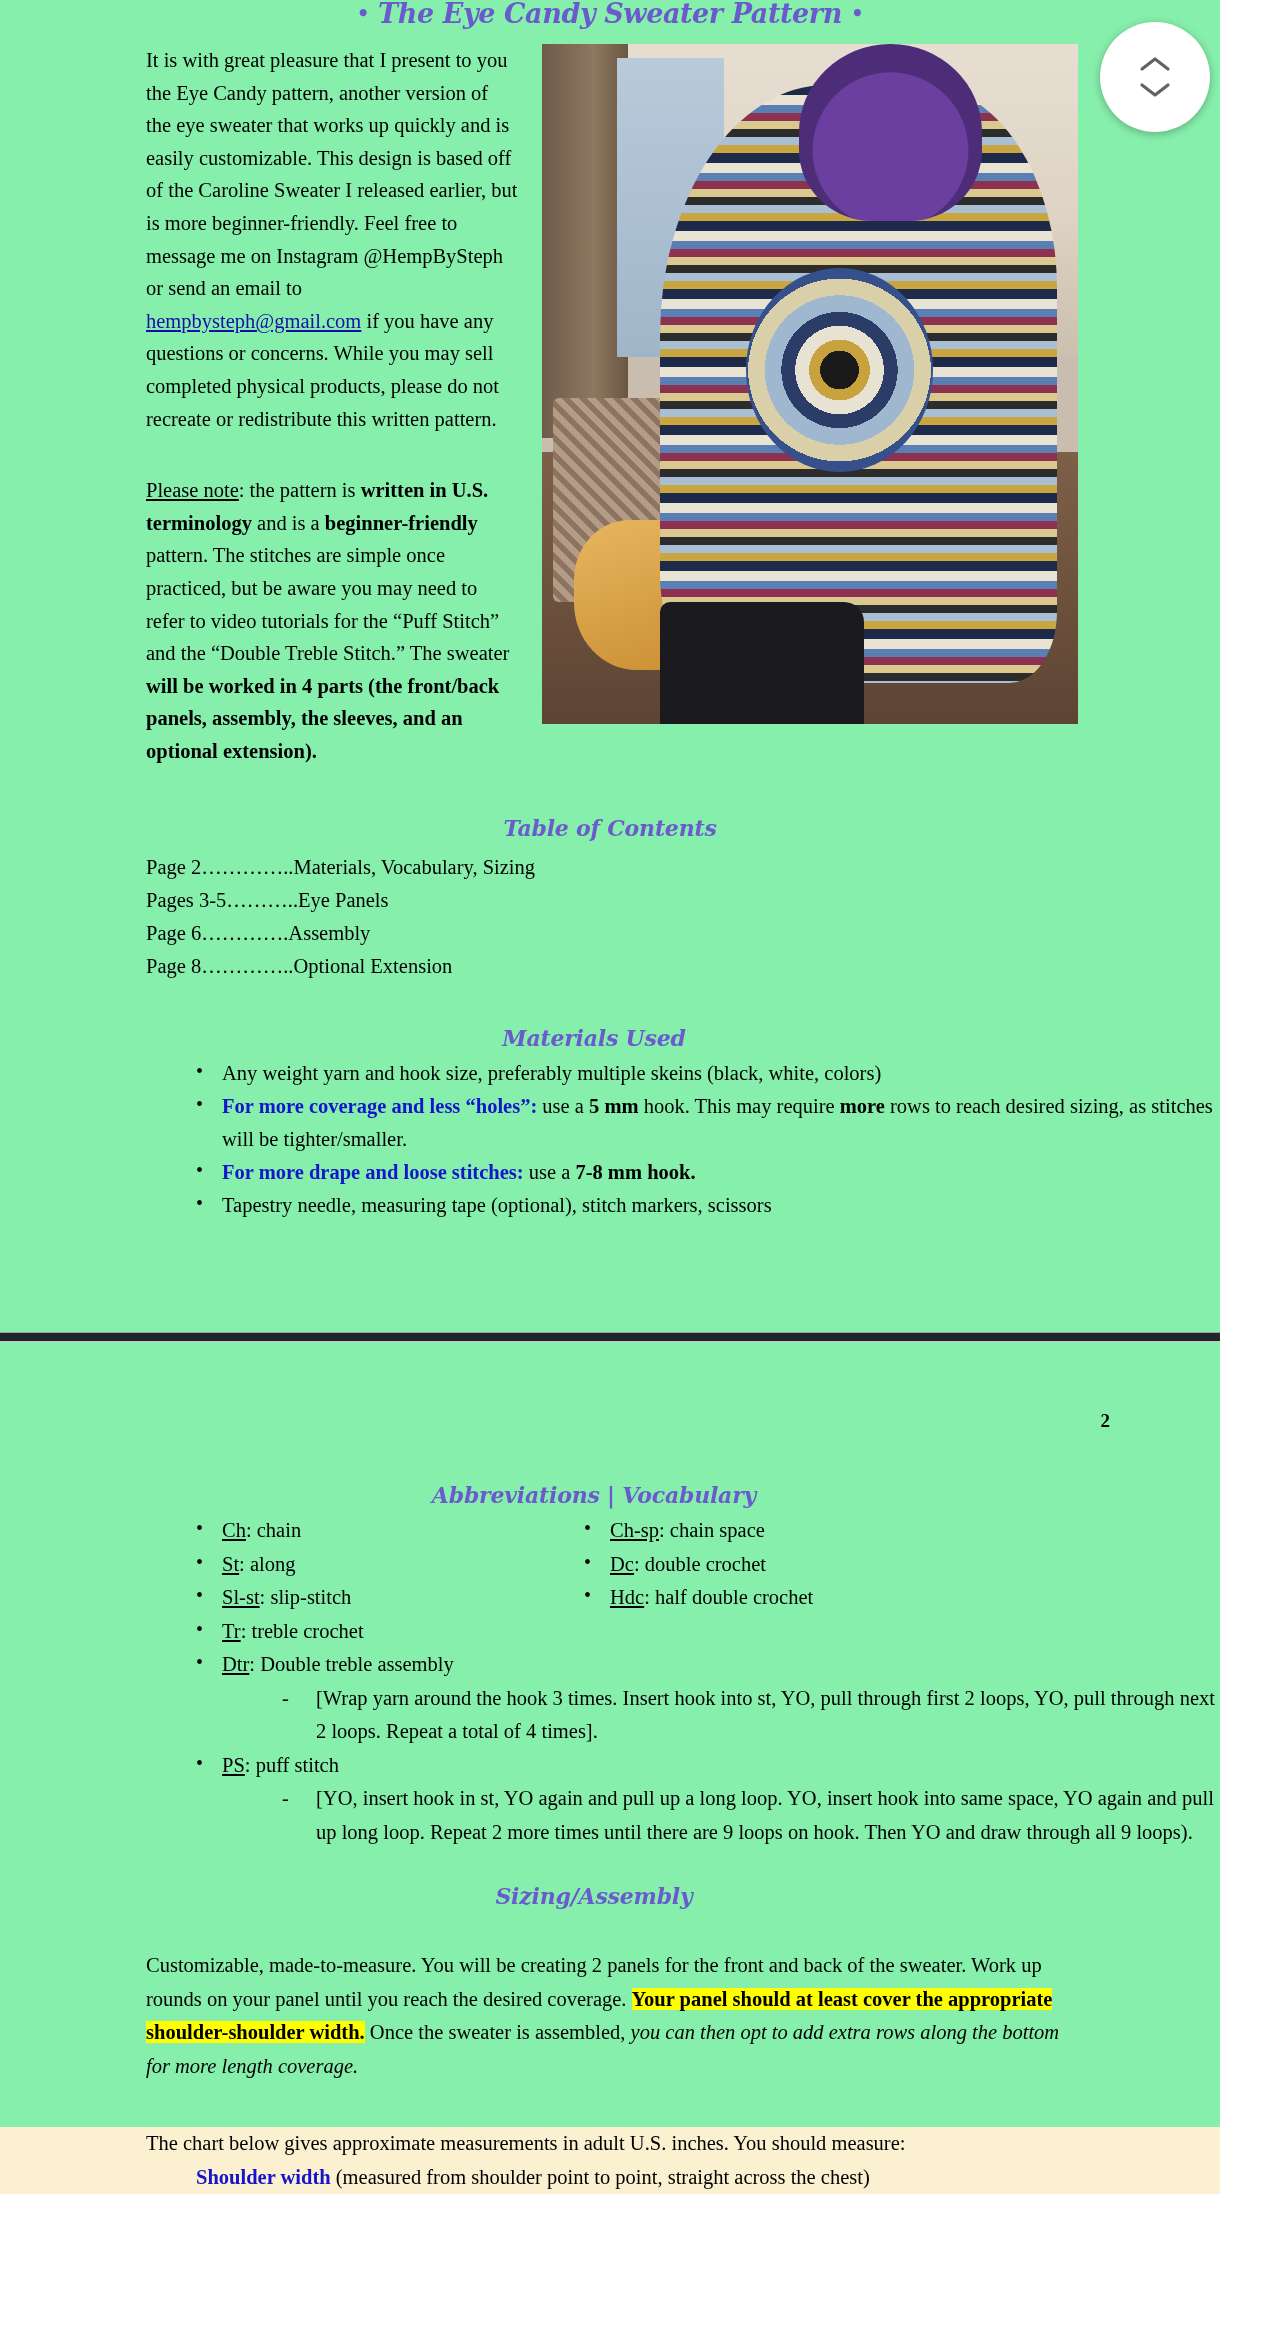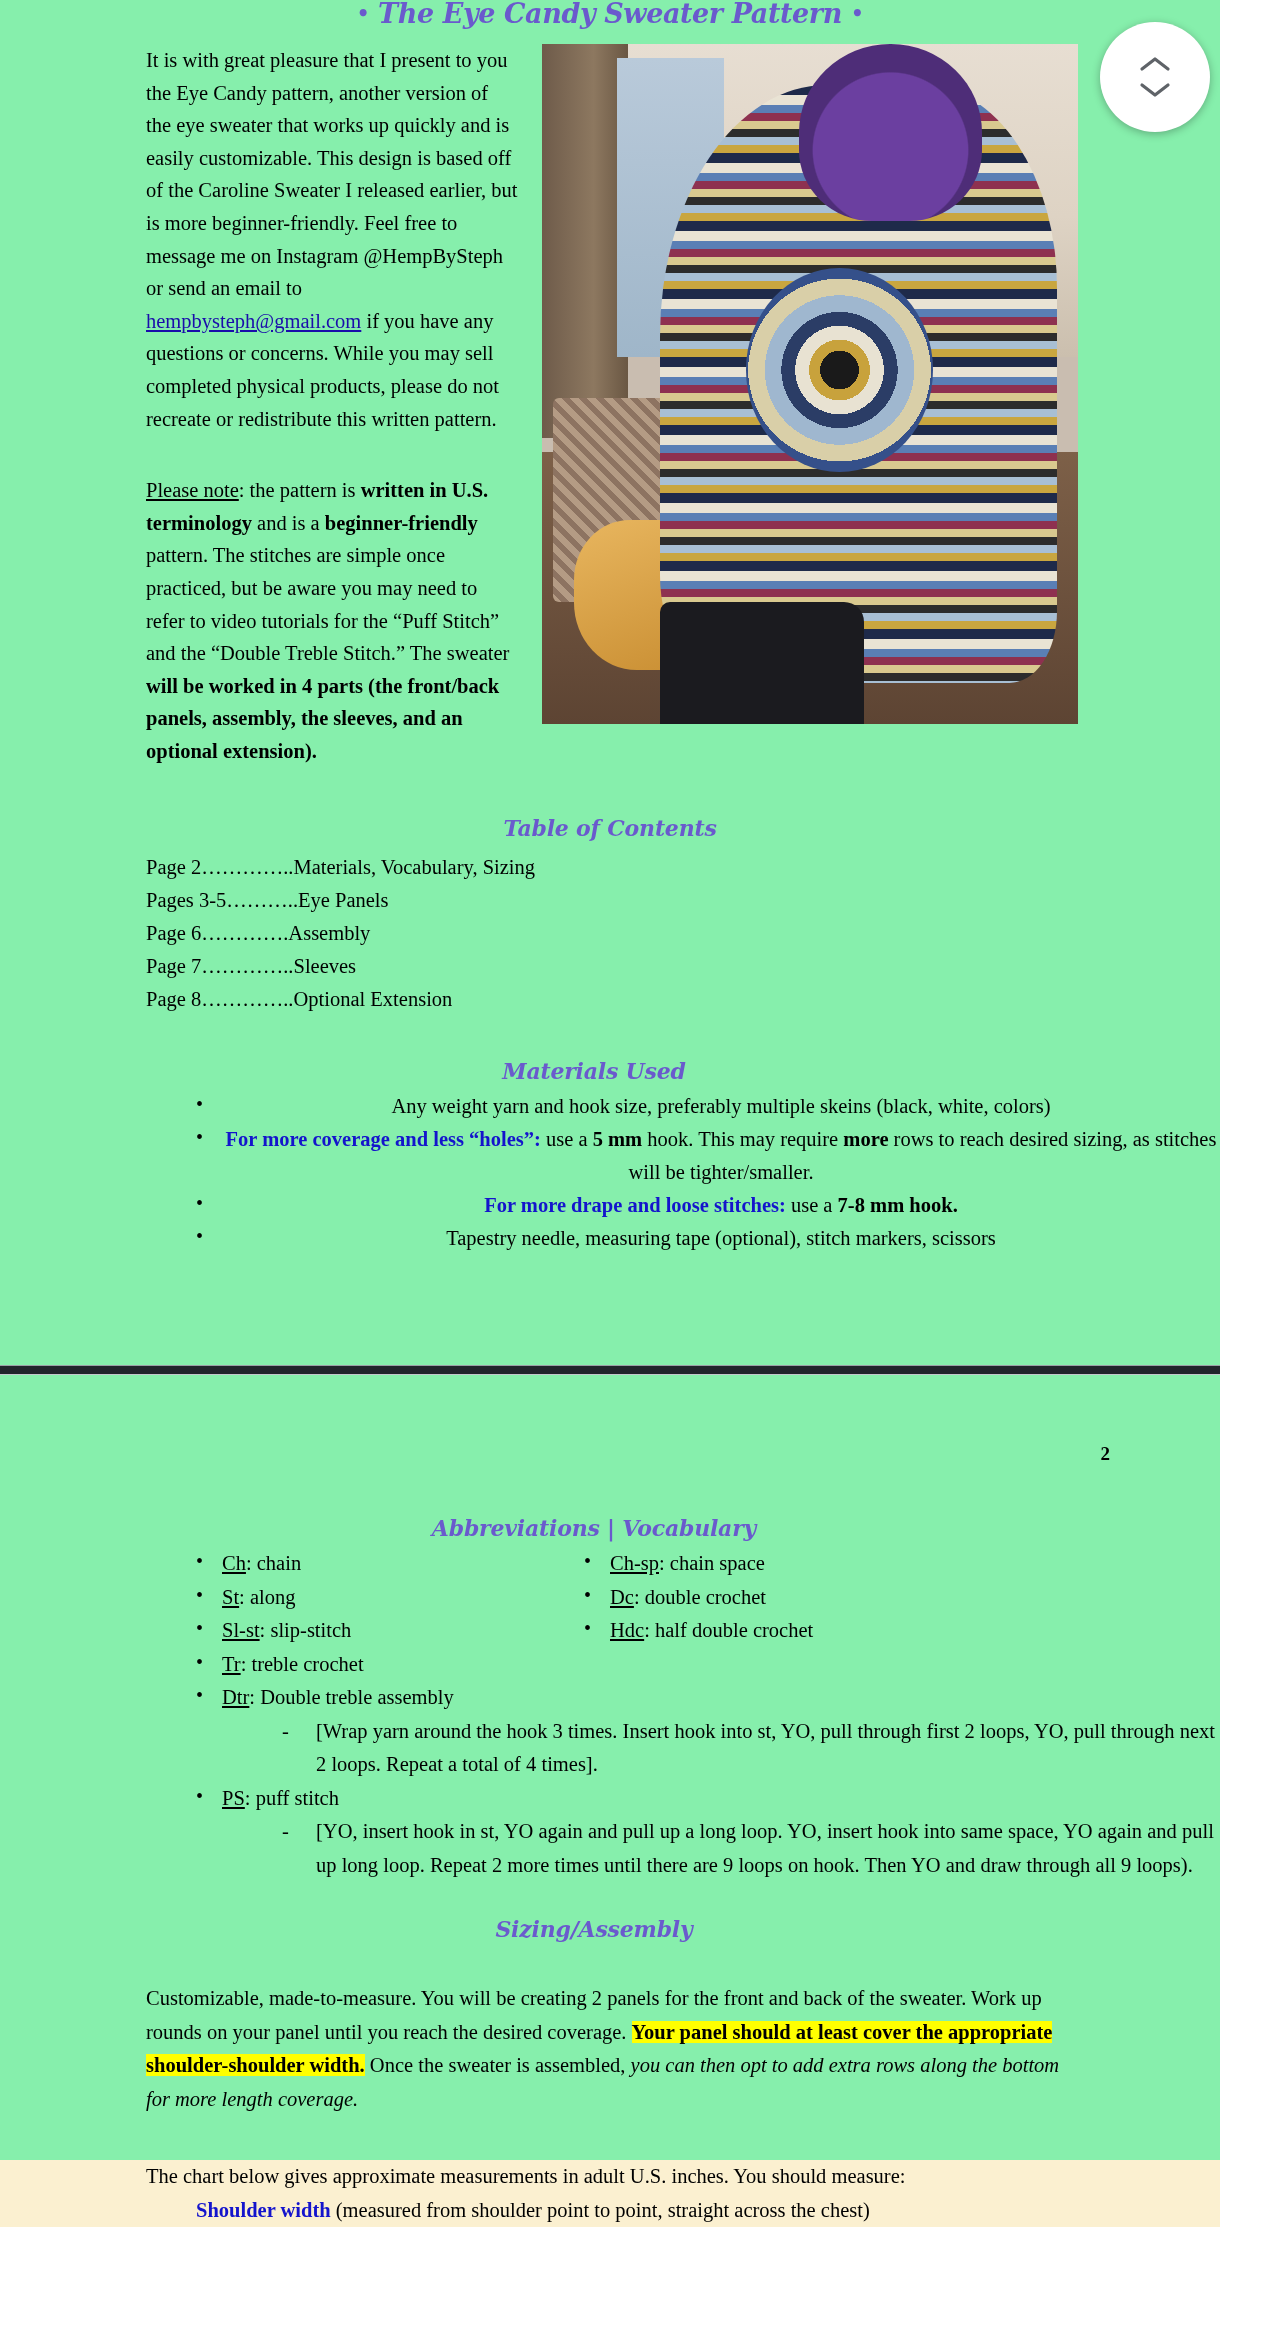--- a/index.html
+++ b/index.html
@@ -110,21 +110,21 @@
 
   .head-materials { margin:42px 0 0 -32px; }
 
   ul.bullets {
     margin:6px 0 0 0;
     padding-left:196px;
     font-size:20.5px;
     line-height:33px;
     list-style:none;
   }
-  ul.bullets > li { position:relative; padding-left:26px; margin:0;text-align:center; }
+  ul.bullets > li { position:relative; padding-left:26px; margin:0; }
   ul.bullets > li::before {
     content:"\2022"; position:absolute; left:0; top:-2px; font-size:20px;
   }
   .blue-bold { color:#1414cc; font-weight:bold; }
 
   
   .page-divider {
     margin-top:110px;
     height:10px;
     background:#21242b;
@@ -250,21 +250,20 @@
         <div class="ph-pants"></div>
       </div>
     </div>
   </div>
 
   <div class="script-head head-toc">Table of Contents</div>
   <div class="toc-list">
     <div>Page 2…………..Materials, Vocabulary, Sizing</div>
     <div>Pages 3-5………..Eye Panels</div>
     <div>Page 6………….Assembly</div>
-    <div>Page 7…………..Sleeves</div>
     <div>Page 8…………..Optional Extension</div>
   </div>
 
   <div class="script-head head-materials">Materials Used</div>
   <ul class="bullets">
     <li><span>Any weight yarn and hook size, preferably multiple skeins  (black, white, colors)</span></li>
     <li><span class="blue-bold">For more coverage and less “holes”:</span><span> use a </span><b>5 mm</b><span> hook. This may require </span><b>more</b><span> rows to reach desired sizing, as stitches will be tighter/smaller.</span></li>
     <li><span class="blue-bold">For more drape and loose stitches:</span><span> use a </span><b>7-8 mm hook.</b></li>
     <li><span>Tapestry needle, measuring tape (optional), stitch markers, scissors</span></li>
   </ul>

